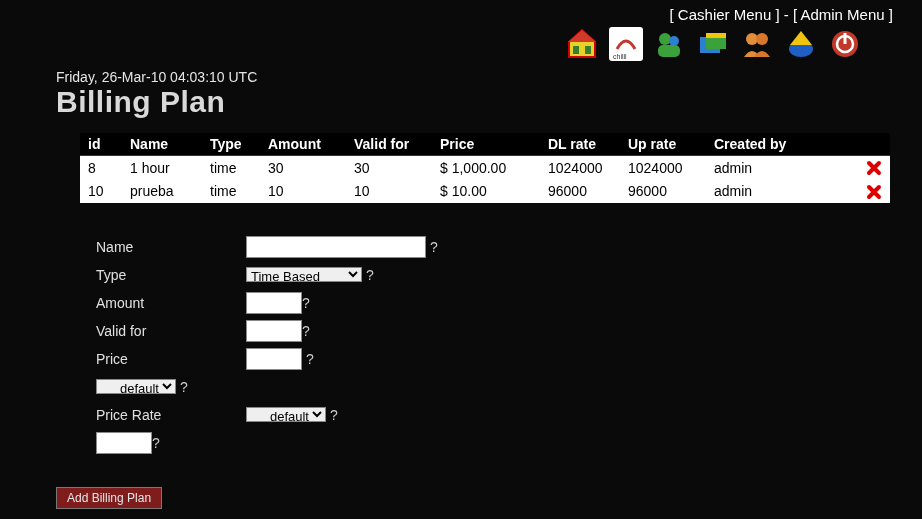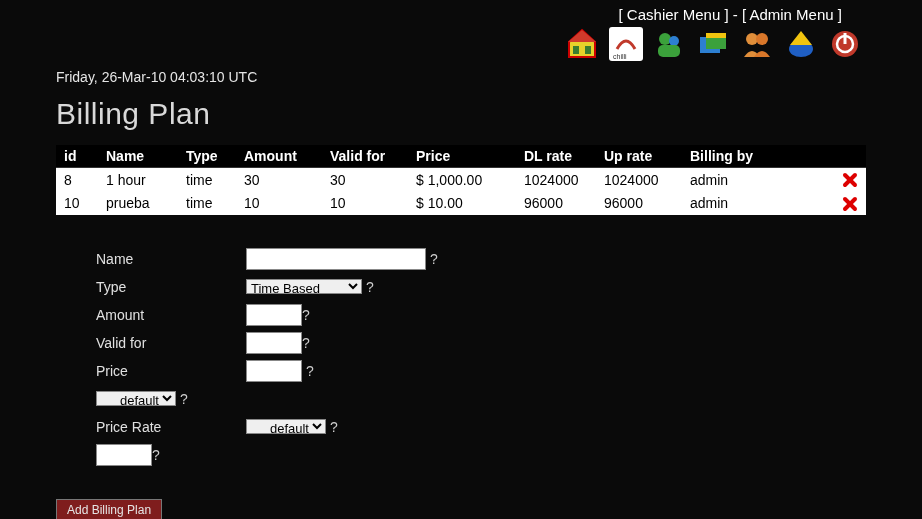--- a/index.html
+++ b/index.html
@@ -7,21 +7,21 @@
     background: #0a0a0a;
     color: #e5e5e5;
     font-family: "Segoe UI", Tahoma, sans-serif;
     font-size: 14px;
     width: 922px;
     height: 519px;
     overflow: hidden;
   }
   .topbar {
     text-align: right;
-    padding: 6px 80px 0 0;
+    padding: 6px 29px 0 0;
     color: #fff;
     font-size: 15px;
   }
   .topbar a { color: #fff; text-decoration: none; }
   .iconbar {
     text-align: right;
     padding: 4px 60px 0 0;
   }
   .iconbar .icon {
     display: inline-block;
@@ -33,29 +33,30 @@
   .content {
     padding: 0 56px;
   }
   .timestamp {
     color: #e5e5e5;
     font-size: 14px;
     margin-top: 8px;
   }
   h1 {
     color: #d9d9d9;
-    font-weight: 400;
+    font-weight: 700;
     font-size: 30px;
-    margin: 12px 0 14px 0;
+    margin: 0 0 14px 0;
     letter-spacing: 0.5px;
   }
   table.list {
     width: 100%;
     border-collapse: collapse;
     font-size: 14px;
+    margin-left: 24px;
   }
   table.list th {
     background: #000;
     color: #fff;
     text-align: left;
     font-weight: 700;
     padding: 3px 8px;
     border-bottom: 1px solid #333;
   }
   table.list td {
@@ -181,21 +182,21 @@
     <thead>
         <tr>
       <th style="width:42px">id</th>
       <th style="width:80px">Name</th>
       <th style="width:58px">Type</th>
       <th style="width:86px">Amount</th>
       <th style="width:86px">Valid for</th>
       <th style="width:108px">Price</th>
       <th style="width:80px">DL rate</th>
       <th style="width:86px">Up rate</th>
-      <th>Billing by</th>
+      <th>Created by</th>
       <th style="width:28px"></th>
     </tr>
       </thead>
     <tbody id="tb">
         <tr>
           <td>8</td>
           <td>1 hour</td>
           <td>time</td>
           <td>30</td>
           <td>30</td>

